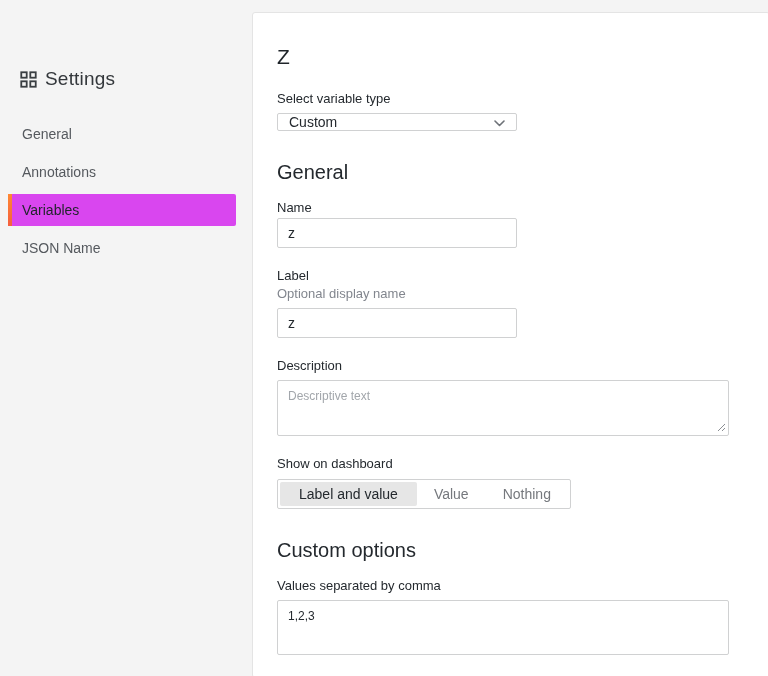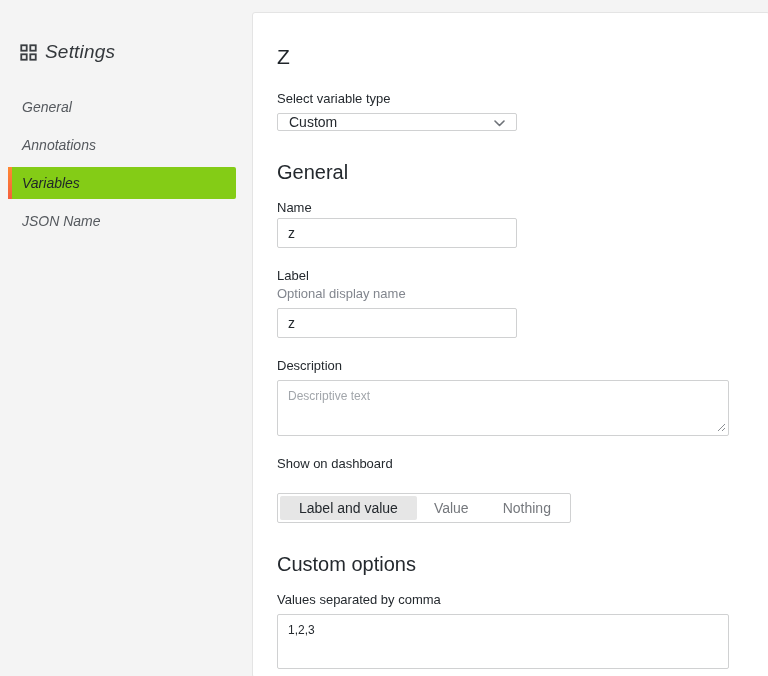--- a/index.html
+++ b/index.html
@@ -9,22 +9,21 @@
     background: #f4f4f4;
     overflow: hidden;
     position: relative;
   }
 
   
   .sidebar {
     position: absolute;
     left: 0; top: 0; bottom: 8px;
     width: 252px;
-    padding-top: 41px;
-    font-style: italic;
+    padding-top: 68px;
   }
   .settings-header {
     display: flex;
     align-items: center;
     gap: 8px;
     padding-left: 20px;
     margin-bottom: 28px;
     color: #33373b;
   }
   .settings-header .hdr-icon { display: inline-flex; }
@@ -41,21 +40,21 @@
     margin: 0 16px 6px 8px;
     display: flex;
     align-items: center;
     padding-left: 14px;
     font-size: 14px;
     color: #55595e;
     border-radius: 2px;
     cursor: pointer;
   }
   .nav-item.active {
-    background: #84cc16;
+    background: #d946ef;
     color: #1f2429;
     border-radius: 0 2px 2px 0;
   }
   .nav-item.active::before {
     content: "";
     position: absolute;
     left: 0; top: 0; bottom: 0;
     width: 4px;
     background: linear-gradient(180deg, #ff8833 0%, #f55f3e 100%);
   }
@@ -155,21 +154,21 @@
 
   
   .radio-group {
     display: inline-flex;
     align-items: center;
     height: 30px;
     border: 1px solid #d0d1d2;
     border-radius: 2px;
     background: #fff;
     padding: 4px 2px;
-    margin-top: 19px;
+    margin-top: 5px;
   }
   .radio-option {
     height: 24px;
     display: flex;
     align-items: center;
     padding: 0 17px;
     font-size: 14px;
     color: #75787d;
     border-radius: 2px;
     cursor: pointer;

